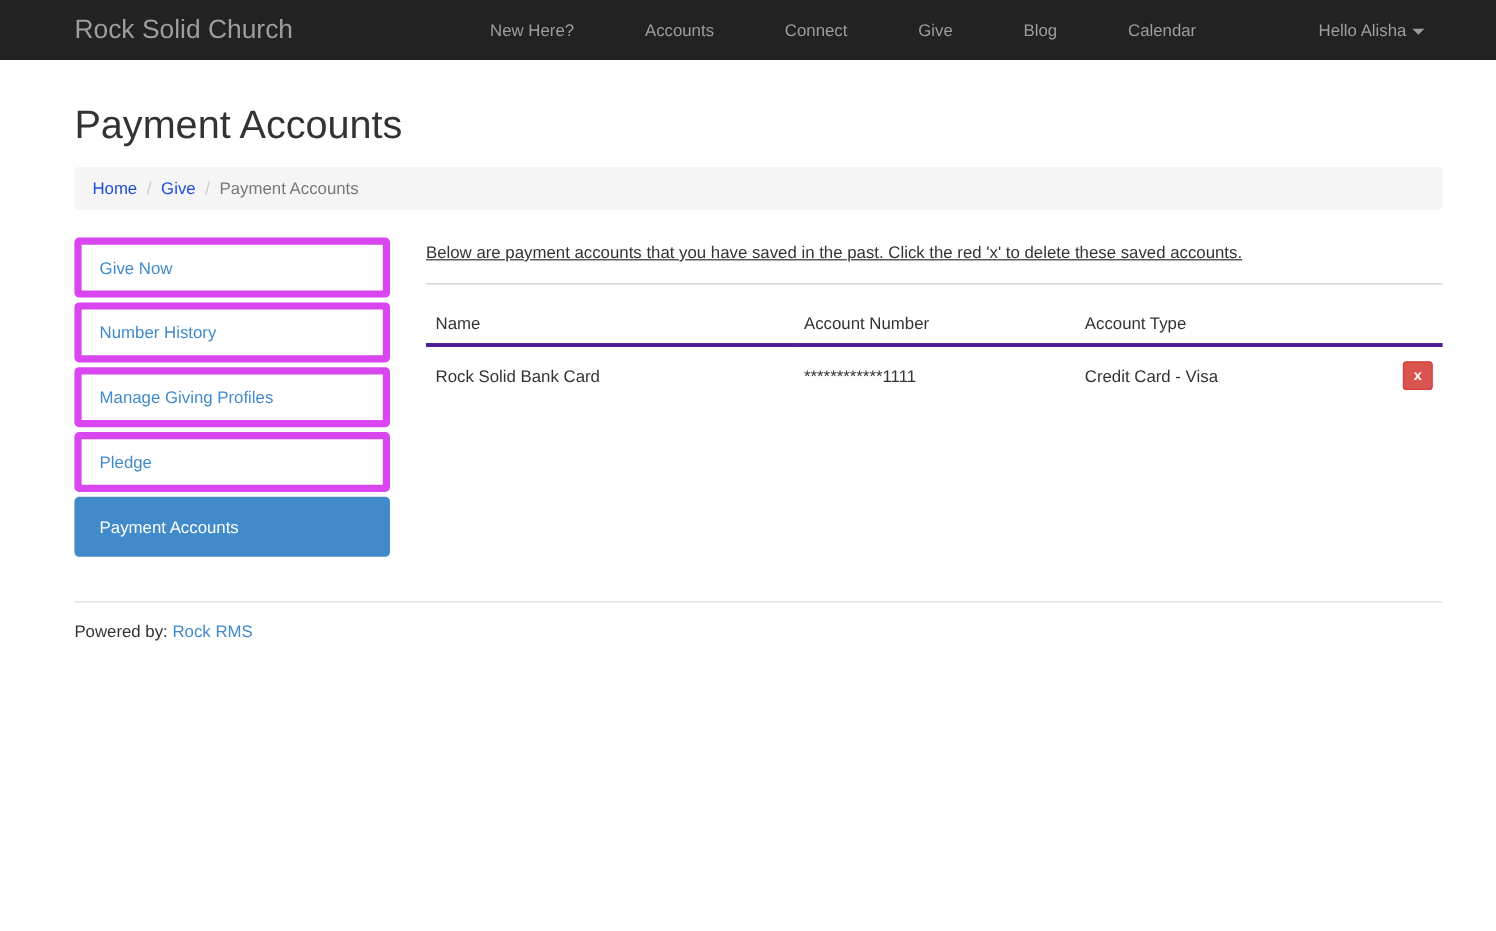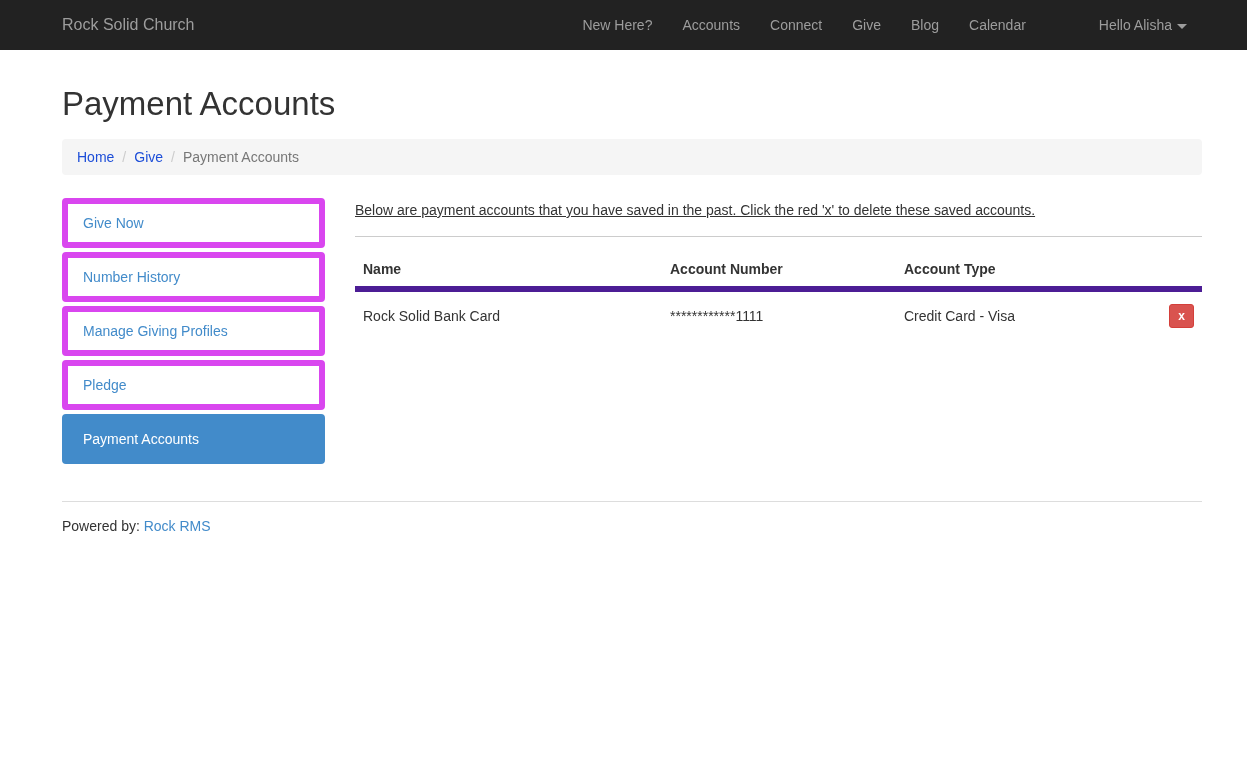--- a/index.html
+++ b/index.html
@@ -18,31 +18,32 @@
     width: 100%;
   }
   .navbar-inner {
     width: 1140px;
     margin-left: 62px;
     height: 50px;
     display: flex;
     align-items: stretch;
   }
   .navbar-brand {
-    font-size: 16px;
+    font-size: 22px;
     color: #9d9d9d;
     line-height: 50px;
     text-decoration: none;
     cursor: pointer;
   }
   .navbar-nav {
     margin-left: auto;
     display: flex;
     align-items: stretch;
     list-style: none;
+    gap: 29px;
   }
   .navbar-nav .nav-link {
     color: #9d9d9d;
     line-height: 50px;
     padding: 0 15px;
     font-size: 14px;
     text-decoration: none;
     cursor: pointer;
     display: block;
   }
@@ -133,23 +134,23 @@
   }
 
   
   table.accounts-table {
     margin-top: 15px;
     width: 100%;
     border-collapse: collapse;
   }
   .accounts-table th {
     text-align: left;
-    font-weight: bold;
+    font-weight: normal;
     padding: 7px 8px;
-    border-bottom: 6px solid #4c1d95;
+    border-bottom: 3px solid #4c1d95;
     line-height: 20px;
     font-size: 14px;
     color: #333333;
   }
   .accounts-table td {
     padding: 12px 8px;
     line-height: 20px;
     vertical-align: middle;
     color: #333333;
   }

